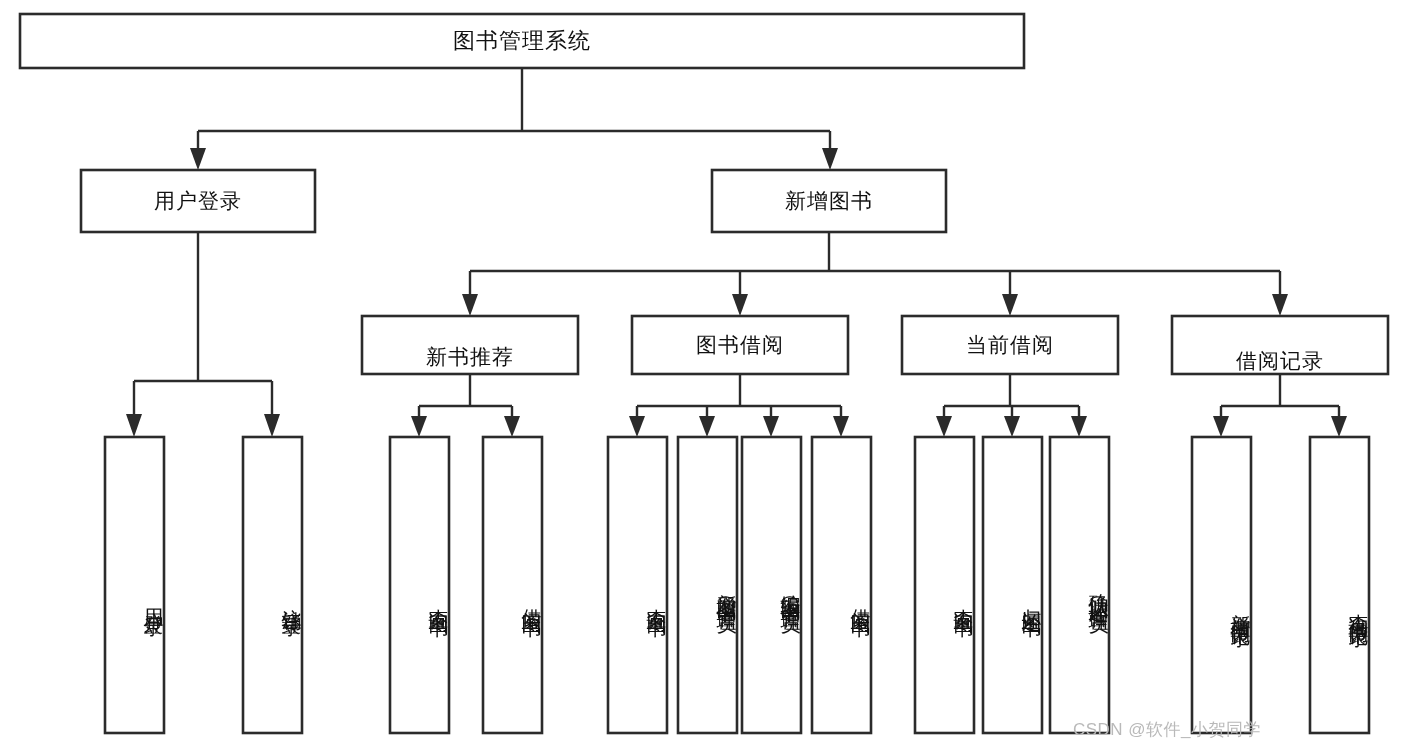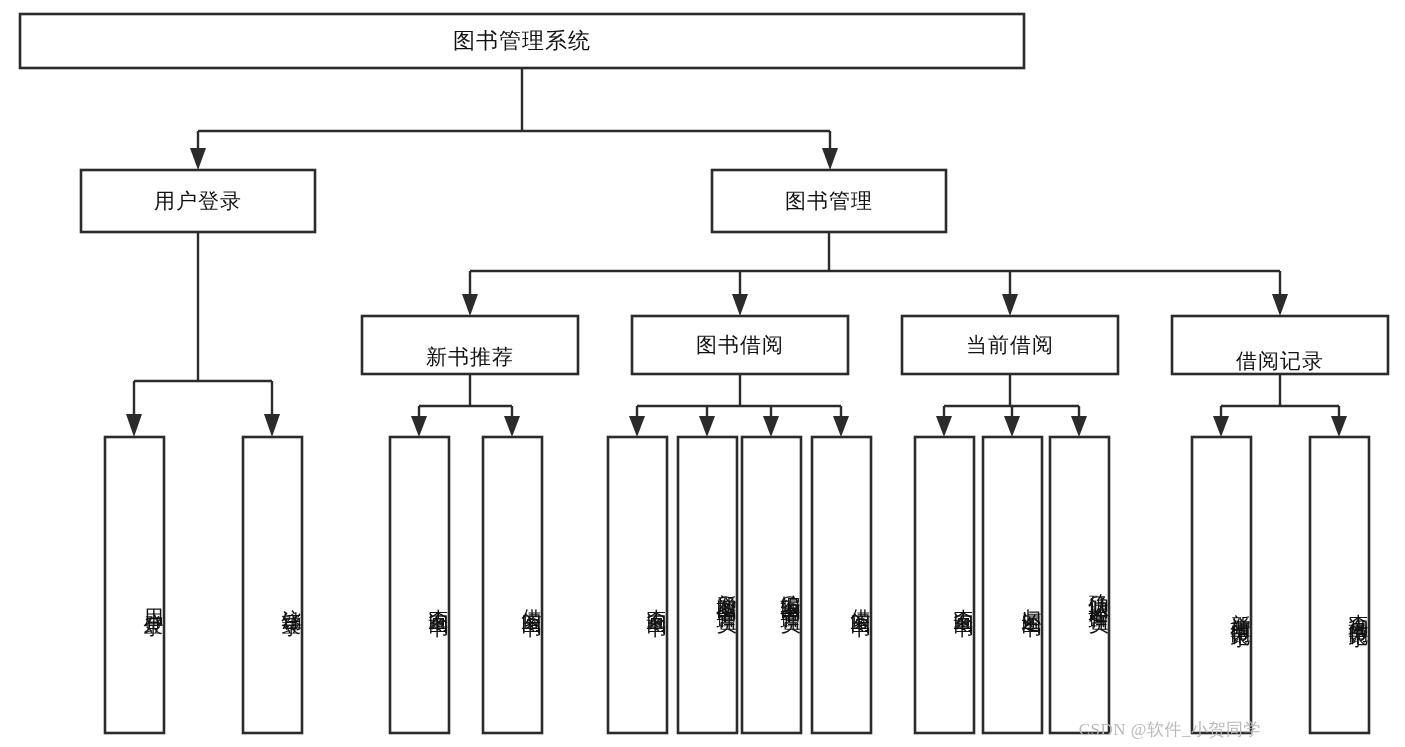--- a/index.html
+++ b/index.html
@@ -29,21 +29,20 @@
     letter-spacing:3px;
     font-size:20px;
     line-height:1;
   }
   .node-label.root{font-size:22px;}
 
   .watermark{
     position:absolute;right:12px;bottom:6px;
     font-size:17px;color:#b9b9b9;letter-spacing:.5px;
     pointer-events:none;
-    font-family:Liberation Serif, serif;
   }
 </style>
 </head>
 <body>
 
 <div id="stage">
 
   <svg viewBox="0 0 1405 747" aria-hidden="true">
 
     <g>
@@ -132,21 +131,21 @@
       <rect class="node-rect" x="1050" y="437" width="59" height="296"></rect>
       <rect class="node-rect" x="1192" y="437" width="59" height="296"></rect>
       <rect class="node-rect" x="1310" y="437" width="59" height="296"></rect>
     </g>
   </svg>
 
   <div class="node-label root" style="left:20px;top:14px;width:1004px;height:54px;">图书管理系统</div>
 
   <div class="node-label" style="left:81px;top:170px;width:234px;height:62px;">用户登录</div>
 
-  <div class="node-label" style="left:712px;top:170px;width:234px;height:62px;">图书管理</div>
+  <div class="node-label" style="left:712px;top:170px;width:234px;height:62px;">新增图书</div>
 
   <div class="node-label" style="left:362px;top:316px;width:216px;height:58px;margin-top:12px;">新书推荐</div>
 
   <div class="node-label" style="left:632px;top:316px;width:216px;height:58px;">图书借阅</div>
 
   <div class="node-label" style="left:902px;top:316px;width:216px;height:58px;">当前借阅</div>
 
   <div class="node-label" style="left:1172px;top:332px;width:216px;height:58px;">借阅记录</div>
 
   <div class="node-label vertical" style="left:105px;top:437px;width:59px;height:296px;">用户登录</div>

